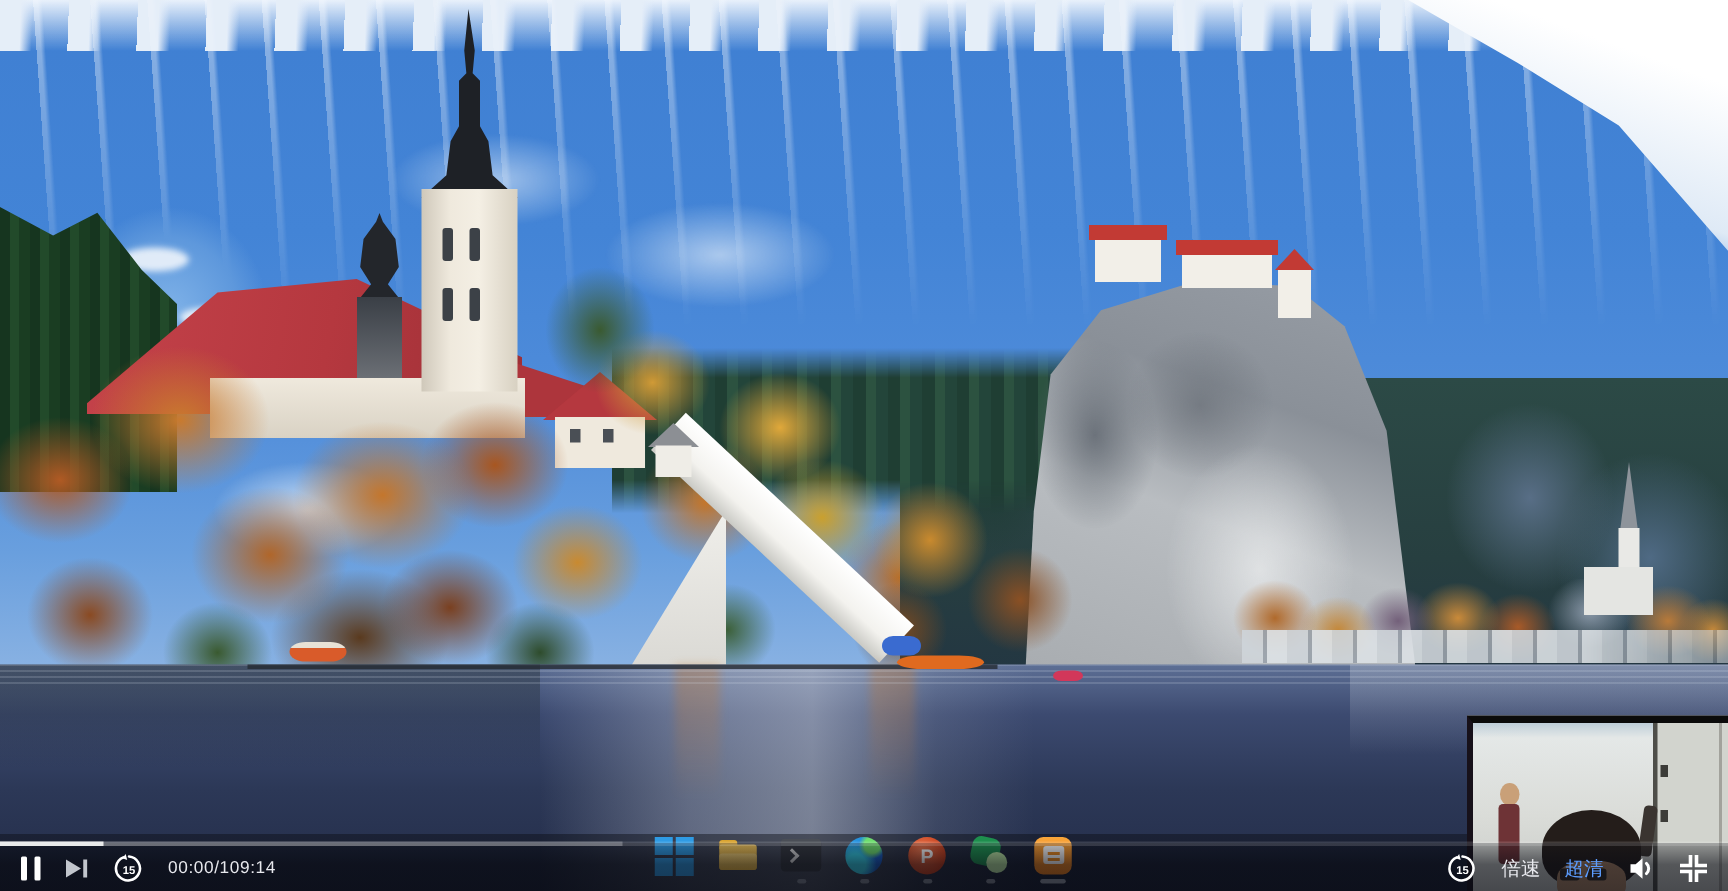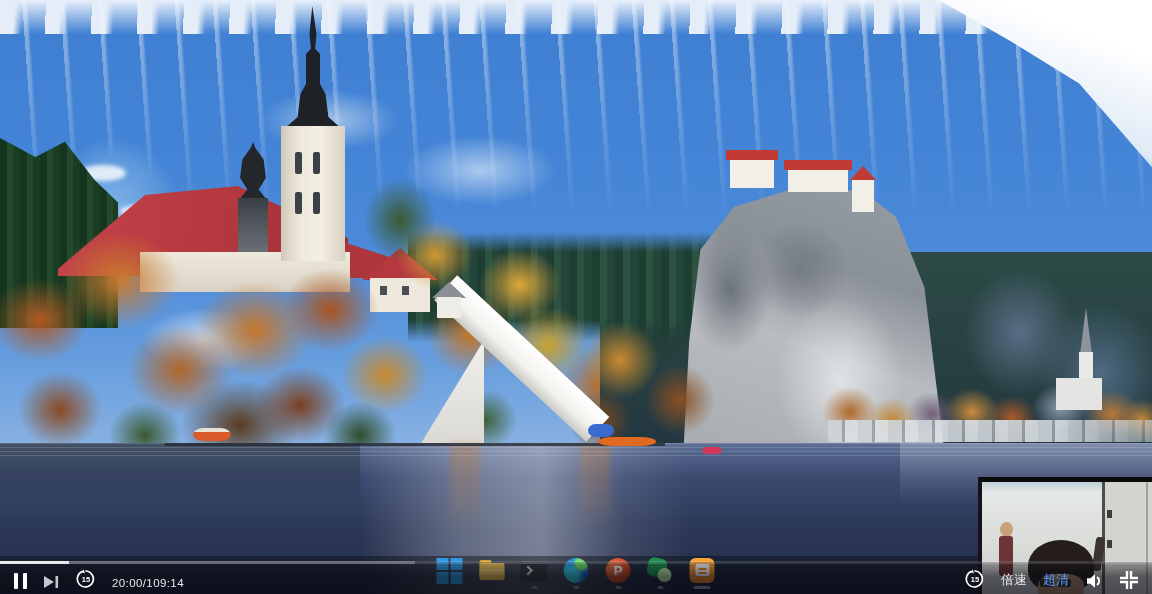--- a/index.html
+++ b/index.html
@@ -205,21 +205,21 @@
   .cam-face{position:absolute;left:56px;top:92px;width:46px;height:28px;border-radius:40%;background:#b68c6a;}
   .cam-glasses{position:absolute;top:97px;width:13px;height:8px;background:rgba(20,20,20,.8);border-radius:2px;}
 
   
   .ctrl-wrap{position:absolute;left:0;bottom:0;width:100%;height:32px;z-index:10;}
   .ctrl-bg{position:absolute;inset:0;background:linear-gradient(180deg,rgba(8,10,18,.30),rgba(8,10,18,.62) 45%,rgba(8,10,18,.68));}
   .progress{position:absolute;left:0;top:-1px;width:100%;height:3px;background:rgba(255,255,255,.14);}
   .progress .buffered{position:absolute;left:0;top:0;height:100%;background:rgba(255,255,255,.26);}
   .progress .played{position:absolute;left:0;top:0;height:100%;background:rgba(255,255,255,.85);}
   .ctrl-row{position:absolute;inset:2px 0 0 0;display:flex;align-items:center;justify-content:space-between;padding:0 14px;}
-  .cluster{display:flex;align-items:flex-end;gap:16px;}
+  .cluster{display:flex;align-items:center;gap:16px;}
   .cbtn{display:flex;align-items:center;justify-content:center;cursor:pointer;background:none;border:none;padding:0;}
   .pause-bars{display:flex;gap:5px;}
   .pause-bars i{display:block;width:4px;height:16px;background:#fff;border-radius:1px;}
   .time{color:#e8e9ee;font-size:11.5px;letter-spacing:.4px;white-space:nowrap;}
   .lbl{font-size:13px;color:#e9eaef;cursor:pointer;white-space:nowrap;}
   .lbl.quality{color:#5c9dff;}
 </style>
 </head>
 <body>
 
@@ -398,21 +398,21 @@
             <rect x="12.5" y="1" width="2.6" height="12" fill="#c2c6cd"></rect>
           </svg>
         </button>
         <button class="cbtn">
           <svg width="20" height="20" viewBox="0 0 20 20">
             <path d="M6.2 2.6 A8 8 0 1 0 10 2 " fill="none" stroke="#fff" stroke-width="1.7" stroke-linecap="round"></path>
             <path d="M7.8 0.4 L5.6 3.1 L8.8 4.4 Z" fill="#fff"></path>
             <text x="10" y="13.4" font-size="7.5" fill="#fff" text-anchor="middle" font-family="Liberation Sans, sans-serif" font-weight="bold">15</text>
           </svg>
         </button>
-        <span class="time">20:00/109:14</span>
+        <span class="time">00:00/109:14</span>
       </div>
       <div class="cluster">
         <button class="cbtn">
           <svg width="20" height="20" viewBox="0 0 20 20">
             <path d="M6.2 2.6 A8 8 0 1 0 10 2 " fill="none" stroke="#fff" stroke-width="1.7" stroke-linecap="round"></path>
             <path d="M7.8 0.4 L5.6 3.1 L8.8 4.4 Z" fill="#fff"></path>
             <text x="10" y="13.4" font-size="7.5" fill="#fff" text-anchor="middle" font-family="Liberation Sans, sans-serif" font-weight="bold">15</text>
           </svg>
         </button>
         <span class="lbl">倍速</span>

